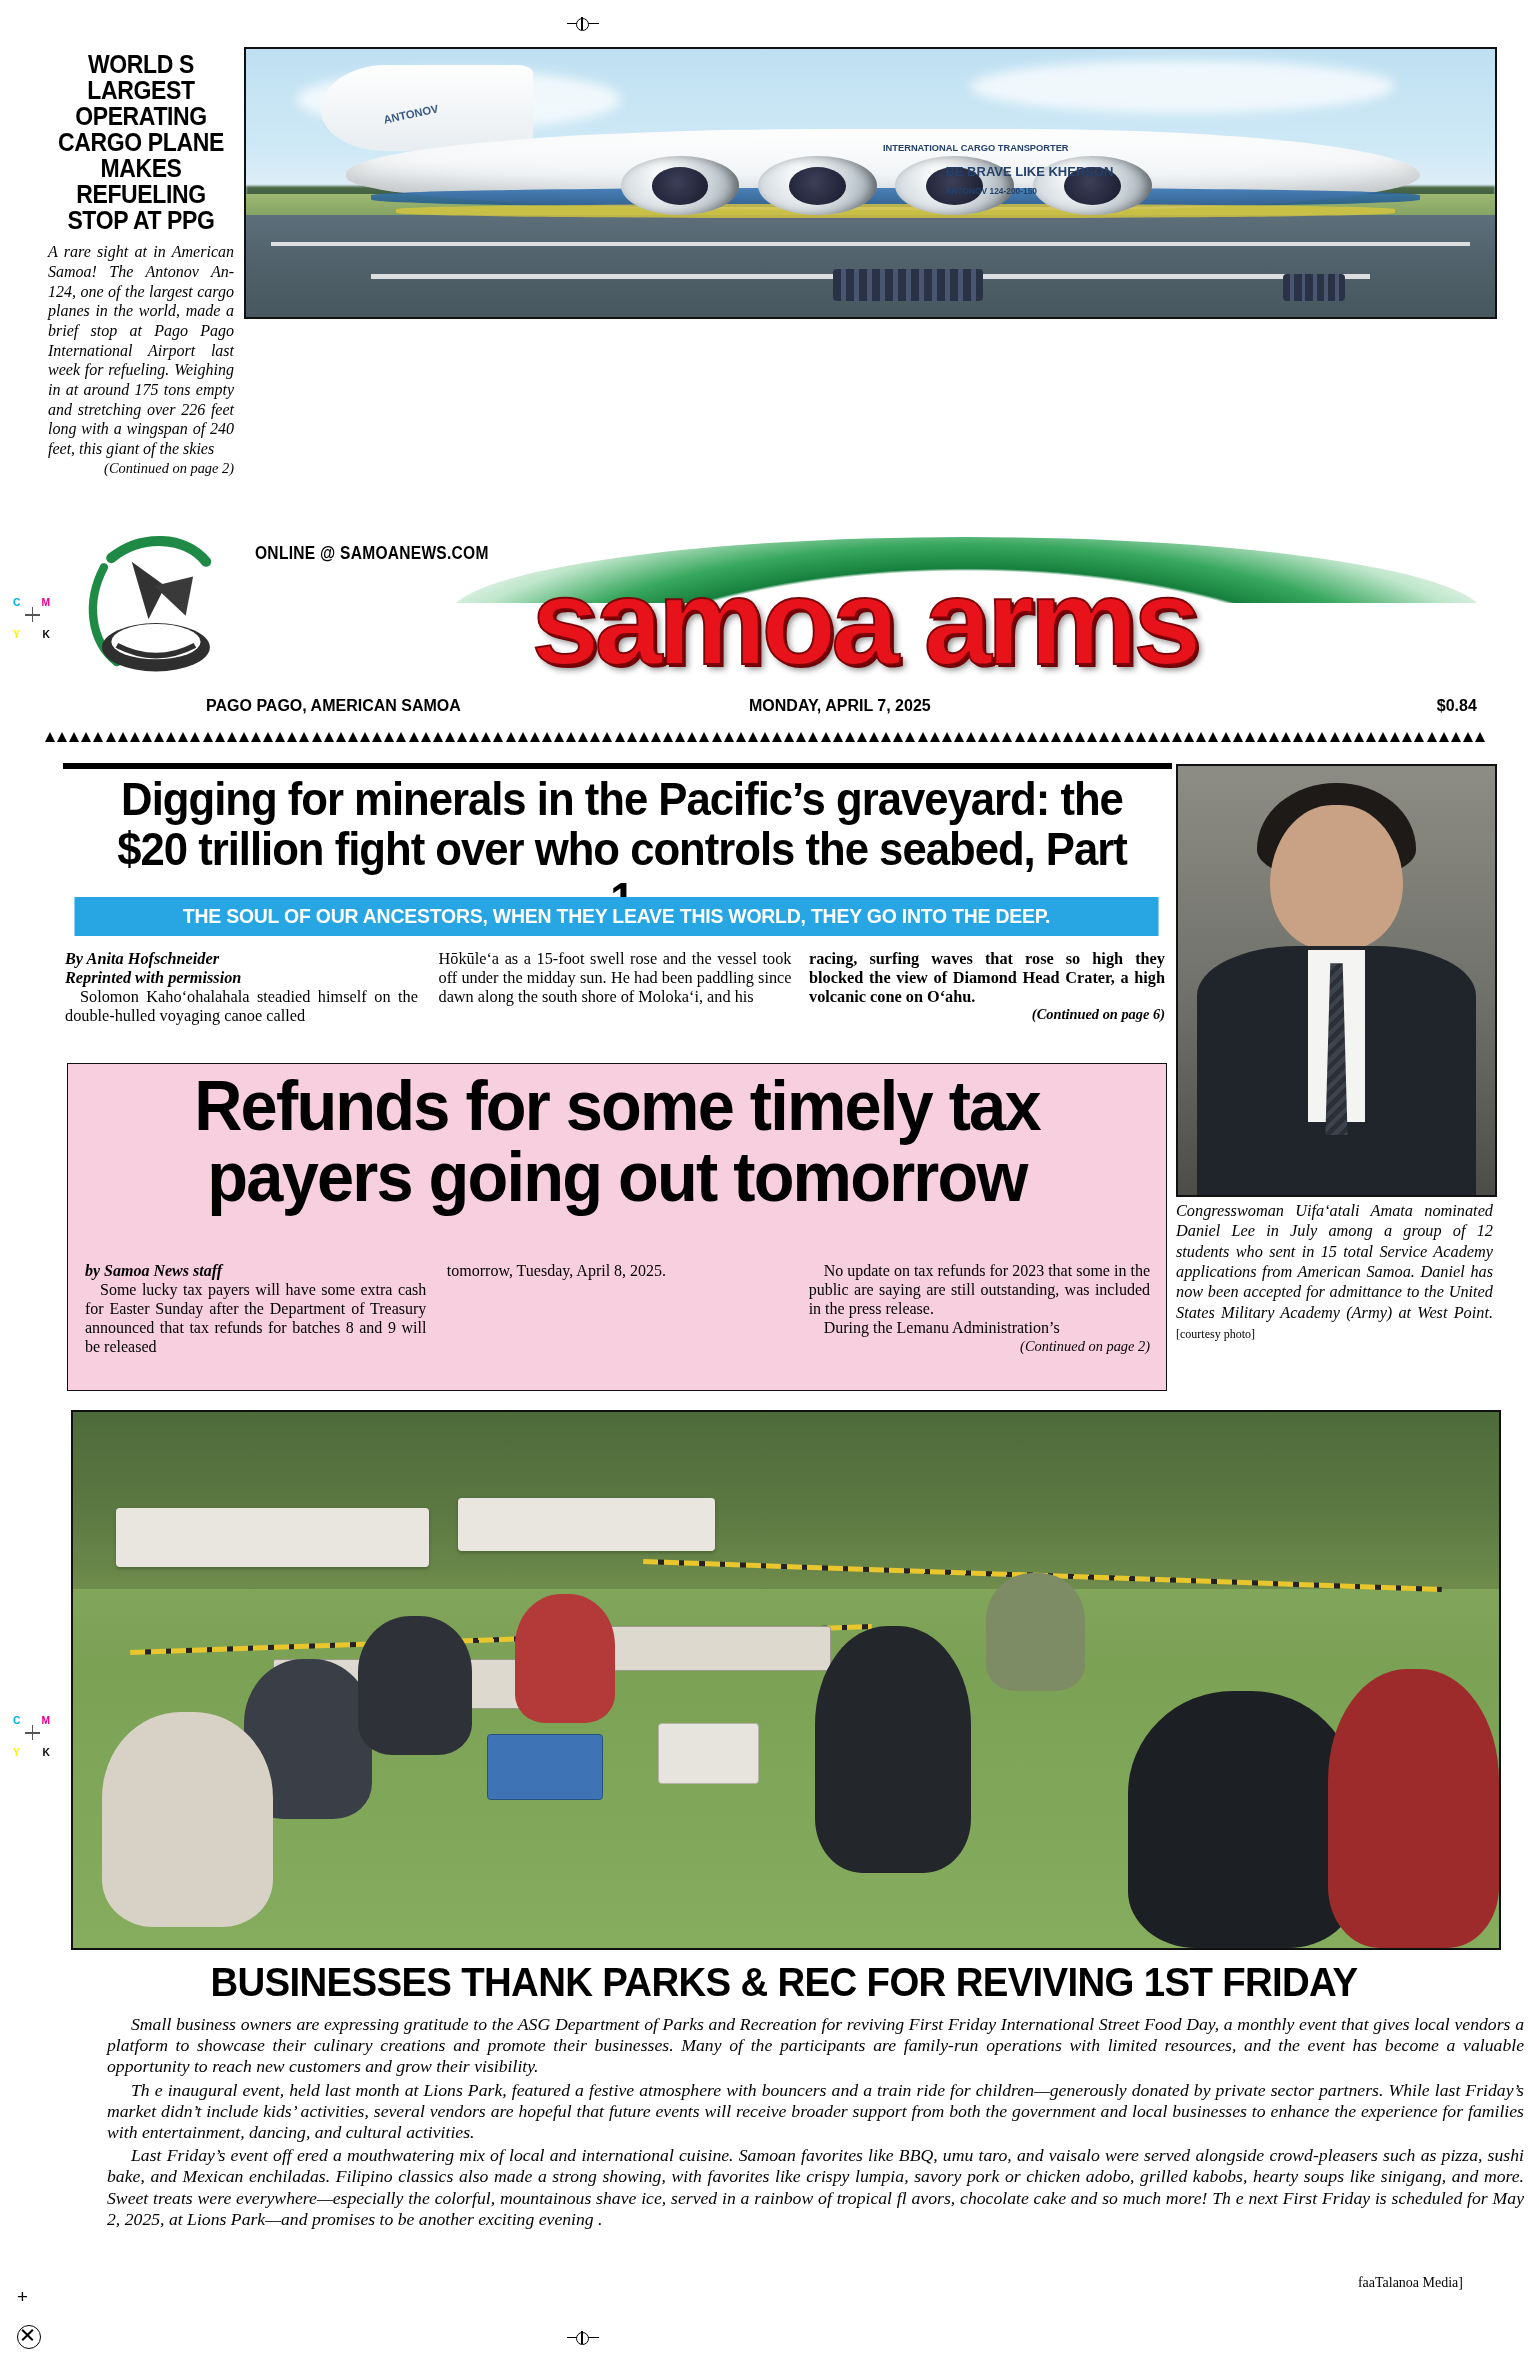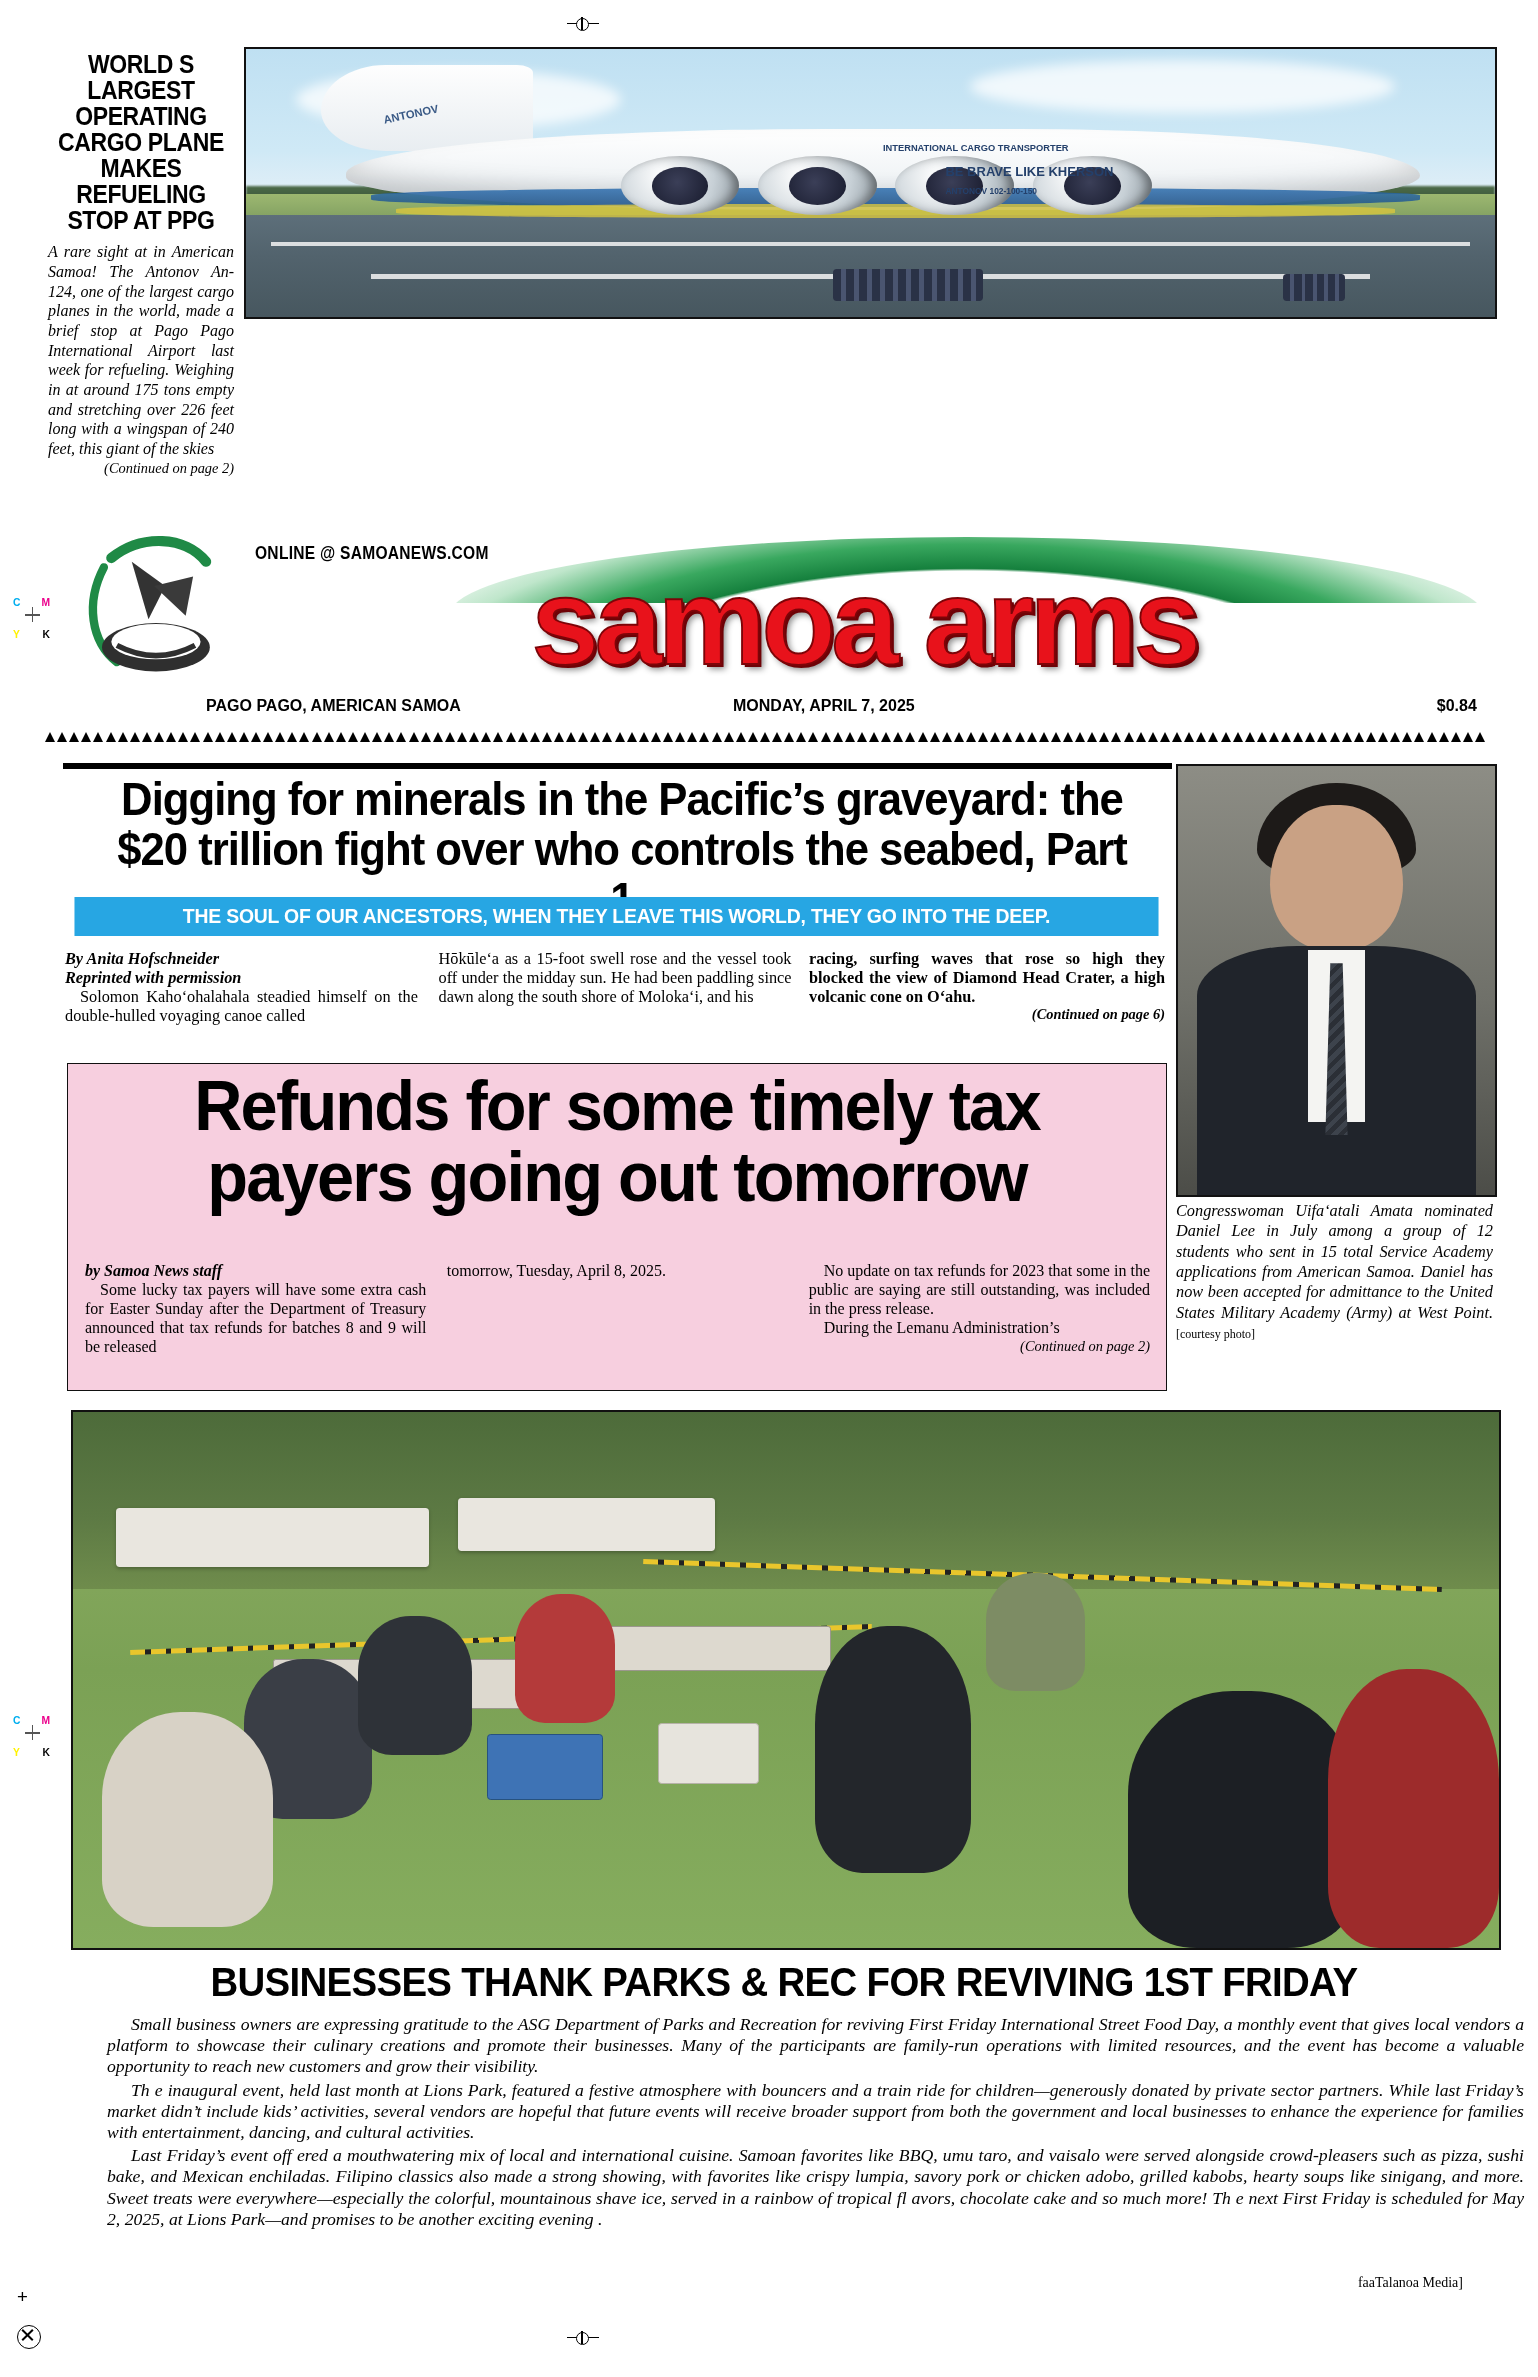--- a/index.html
+++ b/index.html
@@ -43,21 +43,21 @@
      color:#E8121B;letter-spacing:-4.7px;
      text-shadow:2.8px 2.8px 0 #6e0206, 4.7px 4.7px 6.5px rgba(0,0,0,.45);
      -webkit-text-stroke:1.9px #7d0408;display:block;transform:scaleX(1.0);}
   .swoosh{position:absolute;left:401px;top:5.6px;width:1035px;height:75px;overflow:hidden;pointer-events:none;}
   .swoosh i{position:absolute;left:0;top:9.3px;width:1035px;height:158px;border-radius:50%;
      background:radial-gradient(ellipse at 50% 120%, rgba(255,255,255,0) 58%, #15803d 59%, #39a85f 68%, #bfe6cb 80%, rgba(255,255,255,0) 92%);}
 
   .datebar{position:absolute;left:48px;top:697px;width:1440px;height:24px;
      font-family:"Liberation Sans",sans-serif;font-weight:bold;font-size:16px;}
   .datebar .left{position:absolute;left:158px;top:0;}
-  .datebar .mid{position:absolute;left:685px;top:0;}
+  .datebar .mid{position:absolute;left:701px;top:0;}
   .datebar .right{position:absolute;right:11.2px;top:0;}
   .trirule2{position:absolute;left:45px;top:729px;width:1447px;height:17px;overflow:hidden;}
   .tri{position:absolute;width:0;height:0;border-left:5.6px solid transparent;border-right:5.6px solid transparent;border-bottom:10.3px solid #000;}
 
   .rule-thick{position:absolute;background:#000;}
 
   
   .lead-head{position:absolute;left:65px;top:774px;width:1114px;
      font-family:"Liberation Sans",sans-serif;font-weight:bold;font-size:47px;line-height:1.06;
      text-align:center;letter-spacing:-1.1px;transform:scaleX(.93);transform-origin:center top;}
@@ -192,21 +192,21 @@
     <div class="engine" style="left:52%;">
         <b></b>
       </div>
     <div class="engine" style="left:63%;">
         <b></b>
       </div>
     <div class="gear" style="left:47%;"></div>
     <div class="nosewheel"></div>
     <span class="planetext" style="left:51%;top:35%;font-size:9.3px;">INTERNATIONAL CARGO TRANSPORTER</span>
     <span class="planetext" style="left:56%;top:43%;font-size:13px;">BE BRAVE LIKE KHERSON</span>
-    <span class="planetext" style="left:56%;top:51%;font-size:8.4px;">ANTONOV 102-100-150</span>
+    <span class="planetext" style="left:56%;top:51%;font-size:8.4px;">ANTONOV 124-200-150</span>
     <span class="planetext" style="left:11%;top:22%;font-size:11.2px;transform:rotate(-12deg);color:#3a5a86;">ANTONOV</span>
   </div>
 
   <div class="masthead">
     <div class="logo-mark">
       <svg viewBox="0 0 170 160" width="158" height="149" aria-hidden="true">
         <path d="M38 30 C70 4 118 6 140 34" stroke="#1f8a46" stroke-width="11" fill="none" stroke-linecap="round"></path>
         <path d="M30 40 C10 78 16 120 44 142" stroke="#1f8a46" stroke-width="9" fill="none" stroke-linecap="round"></path>
         <path d="M60 34 L96 60 L78 96 Z" fill="#333"></path>
         <path d="M84 60 L126 50 L118 92 Z" fill="#3a3a3a"></path>

